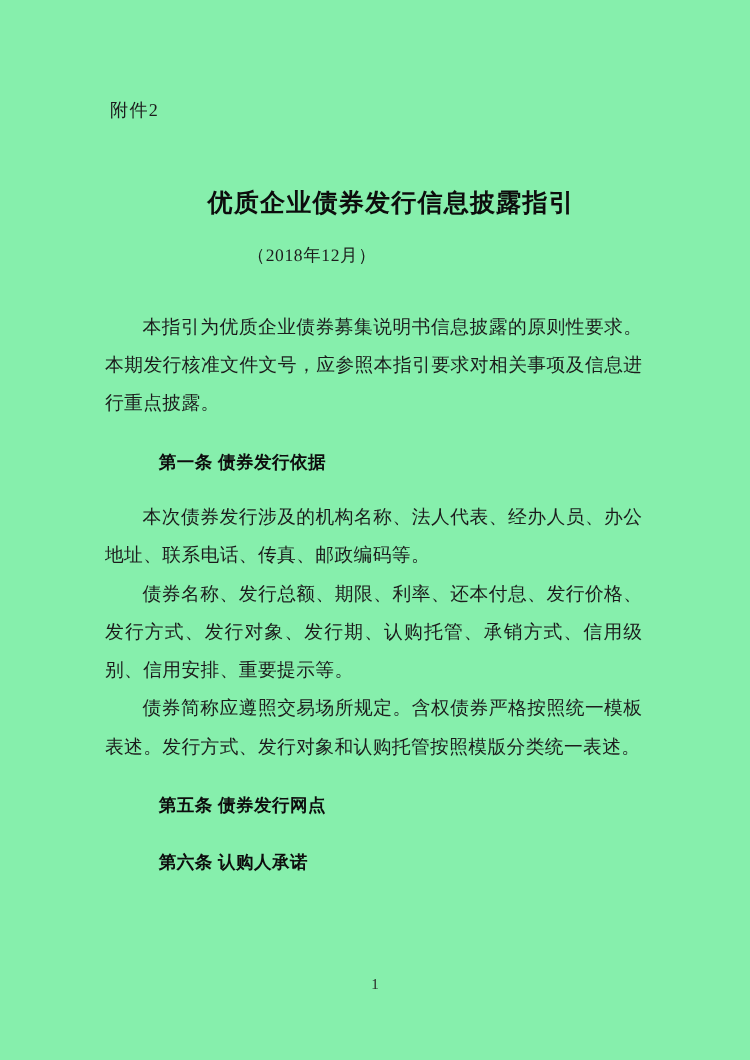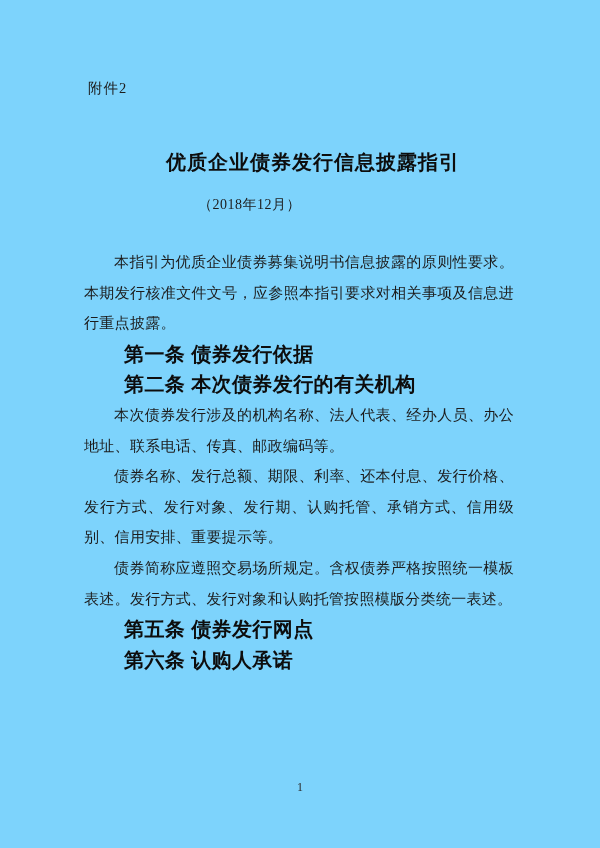--- a/index.html
+++ b/index.html
@@ -4,21 +4,21 @@
 <style>
   html, body {
     margin: 0;
     padding: 0;
     background: #ffffff;
   }
   .page {
     position: relative;
     width: 600px;
     height: 848px;
-    background: #7dd3fc;
+    background: #86efac;
     overflow: hidden;
     font-family: "Liberation Serif", "DejaVu Serif", serif;
     color: #1c1c1c;
   }
   .attachment-label {
     position: absolute;
     top: 79px;
     left: 88px;
     font-size: 14.5px;
     letter-spacing: 1px;
@@ -57,25 +57,25 @@
     text-align: justify;
     text-justify: inter-character;
   }
   .doc-body .para {
     margin: 0;
     text-indent: 2em;
     letter-spacing: 0.3px;
     color: #1c1c1c;
   }
   .doc-body .heading {
-    margin: 0;
+    margin: 15px;
     text-indent: 2em;
     font-family: "Liberation Sans", "DejaVu Sans", sans-serif;
     font-weight: bold;
-    font-size: 20px;
+    font-size: 14px;
     letter-spacing: 0.4px;
     color: #0d0d0d;
   }
   .page-number {
     position: absolute;
     top: 780px;
     left: 0;
     width: 600px;
     text-align: center;
     font-size: 12px;
@@ -89,21 +89,20 @@
 
   <div class="attachment-label">附件2</div>
 
   <div class="doc-title">优质企业债券发行信息披露指引</div>
 
   <div class="doc-date">（2018年12月）</div>
 
   <div class="doc-body">
       <p class="para">本指引为优质企业债券募集说明书信息披露的原则性要求。本期发行核准文件文号，应参照本指引要求对相关事项及信息进行重点披露。</p>
       <p class="heading">第一条 债券发行依据</p>
-      <p class="heading">第二条 本次债券发行的有关机构</p>
       <p class="para">本次债券发行涉及的机构名称、法人代表、经办人员、办公地址、联系电话、传真、邮政编码等。</p>
       <p class="para">债券名称、发行总额、期限、利率、还本付息、发行价格、发行方式、发行对象、发行期、认购托管、承销方式、信用级别、信用安排、重要提示等。</p>
       <p class="para">债券简称应遵照交易场所规定。含权债券严格按照统一模板表述。发行方式、发行对象和认购托管按照模版分类统一表述。</p>
       <p class="heading">第五条 债券发行网点</p>
       <p class="heading">第六条 认购人承诺</p>
     </div>
 
   <div class="page-number">1</div>
 
 </div>

